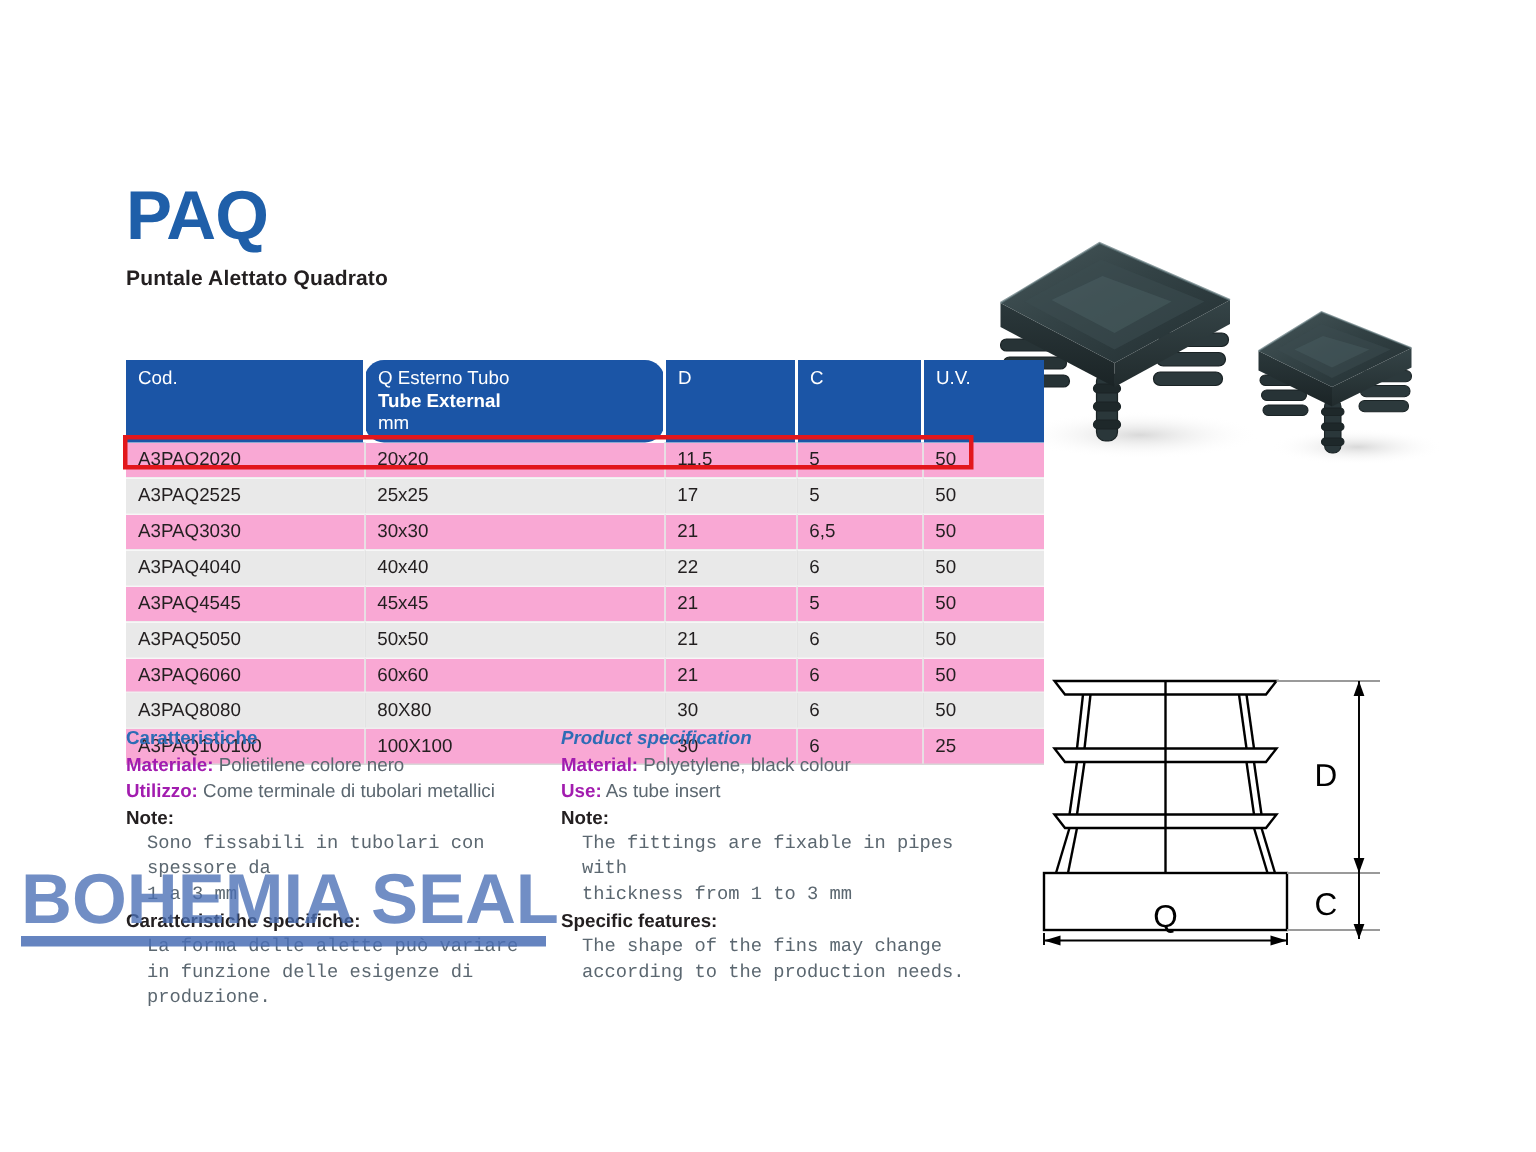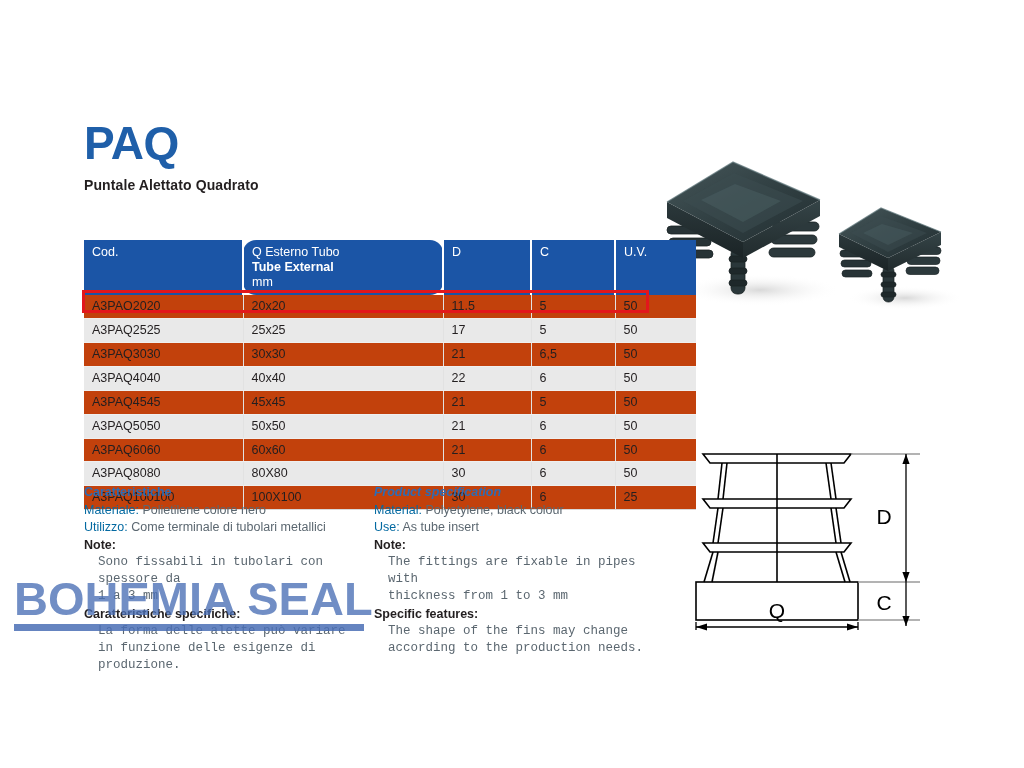--- a/index.html
+++ b/index.html
@@ -85,21 +85,21 @@
     font-size: 12.5px;
     color: #231f20;
     padding: 3px 0 3px 8px;
     border-right: 1px solid #e2e2e2;
     border-bottom: 1px solid #efefef;
     line-height: 1.35;
     white-space: nowrap;
     overflow: hidden;
   }
   table.spec-table td.last-col { border-right: none; }
-  table.spec-table tr.odd-row td { background: #c2410c; }
+  table.spec-table tr.odd-row td { background: #f9a8d4; }
   table.spec-table tr.even-row td { background: #e9e9e9; }
   table.spec-table tr.last-row td { border-bottom: 1px solid #d8d8d8; }
 
   .col-cod   { width: 150px; }
   .col-q     { width: 190px; border-radius: 13px; }
   .col-d     { width: 78px; }
   .col-c     { width: 74px; }
   .col-uv    { width: 72px; }
 
   
@@ -126,22 +126,22 @@
   .spec-col.english { left: 374px; top: 484px; width: 280px; }
 
   .spec-heading {
     color: #2d6cb5;
     font-weight: bold;
     margin-bottom: 1px;
   }
   .spec-heading.italic { font-style: italic; }
   .spec-line { color: #5b6770; }
   .spec-line b, .spec-label {
-    color: #0369a1;
-    font-weight: normal;
+    color: #a21caf;
+    font-weight: bold;
   }
   .spec-sub {
     color: #231f20;
     font-weight: bold;
     margin-top: 1px;
   }
   .spec-indent {
     padding-left: 14px;
     color: #5b6770;
     font-family: Liberation Mono, monospace;

